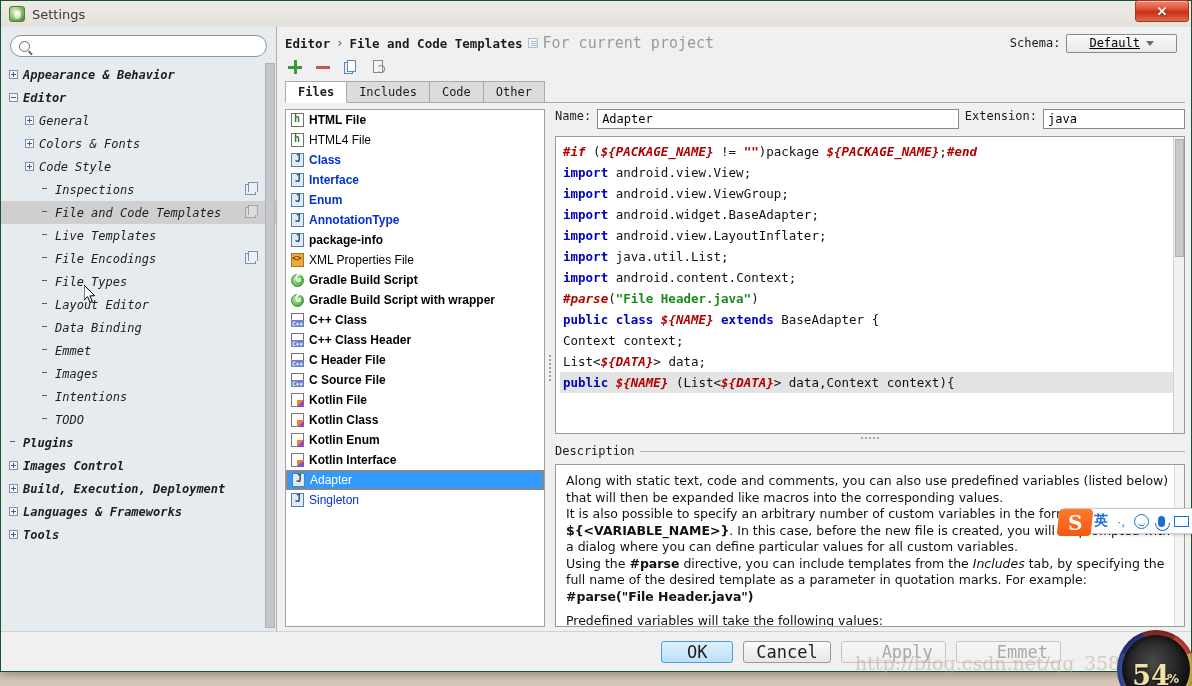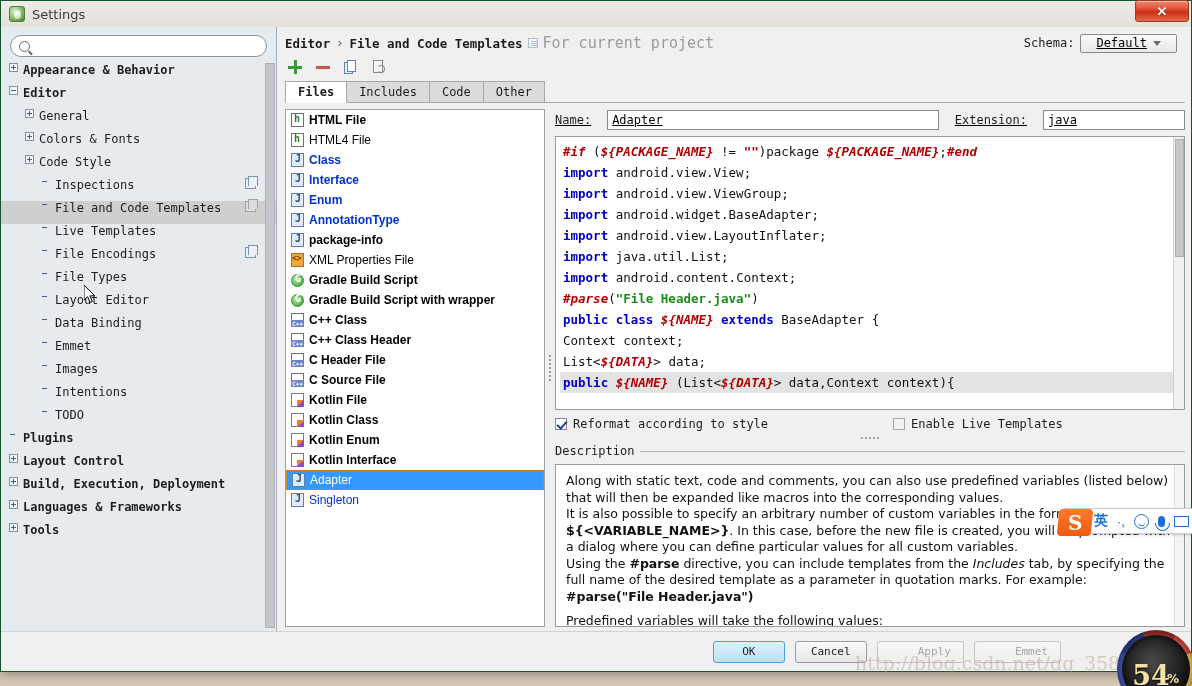--- a/index.html
+++ b/index.html
@@ -92,22 +92,23 @@
   }
   #searchbox input {
     border: none; outline: none; flex: 1; font-size: 12px;
     font-family: "DejaVu Sans Mono", monospace; background: transparent;
   }
   #tree {
     flex: 1; overflow: hidden; position: relative;
     font-family: "DejaVu Sans Mono", monospace; font-size: 12px; color: #1d1d1d;
   }
   .trow {
-    height: 23px; display: flex; align-items: flex-start; position: relative;
+    height: 23px; display: flex; align-items: center; position: relative;
     padding-right: 22px;
+    font-style: italic;
   }
   .trow.sel { background: #cfcfcf; }
   .trow .tw { width: 9px; height: 9px; border: 1px solid #7f91a8; background: #f4f7fa;
     margin-right: 5px; position: relative; flex: 0 0 9px; }
   .trow .tw::before { content:''; position:absolute; left:1px; top:3px; width:5px; height:1px; background:#3f5f8f; }
   .trow .tw.plus::after { content:''; position:absolute; left:3px; top:1px; width:1px; height:5px; background:#3f5f8f; }
   .trow .tw.none { border: none; background: none; }
   .trow .tlabel { white-space: nowrap; }
   .trow.bold .tlabel { font-weight: bold; }
   .trow .copyicon {
@@ -207,21 +208,21 @@
     background: linear-gradient(135deg,#f0812a 50%, #8a4fd0 50%); }
   .fname-blue { color: #0033cc; }
   .frow.sel .fname-blue { color: #fff; }
 
   #filesplit { width: 10px; flex: 0 0 10px; display:flex; align-items:center; justify-content:center; }
   #filesplit .dots { width:2px; height:26px;
     background: repeating-linear-gradient(180deg,#9a9a9a 0 2px, transparent 2px 4px); }
 
   
   #editorcol { flex: 1; display: flex; flex-direction: column; min-width: 0; }
-  #namerow { display: flex; align-items: center; gap: 16px; height: 22px; text-decoration: underline; }
+  #namerow { display: flex; gap: 6px; height: 22px; }
   #namerow .lbl { font-family:"DejaVu Sans Mono", monospace; font-size:12px; color:#1c1c1c; }
   #namerow input {
     height: 20px; border: 1px solid #8a8a8a; background: #fff; padding: 0 4px;
     font-family: "DejaVu Sans Mono", monospace; font-size: 12px; outline: none;
   }
   #nameinput { flex: 1; min-width: 0; }
   #extinput { width: 142px; flex: 0 0 142px; }
 
   #codearea {
     margin-top: 5px; flex: 1; border: 1px solid #9a9a9a; background: #fff;
@@ -272,21 +273,21 @@
 
   
   #btnbar {
     height: 40px; flex: 0 0 40px; position: relative;
     background: #f0f0f0; border-top: 1px solid #d2d2d2;
     display: flex; align-items: center; justify-content: flex-end; gap: 10px; padding-right: 130px;
   }
   .dbtn {
     min-width: 72px; height: 22px; padding: 0 12px;
     border: 1px solid #9a9a9a; border-radius: 3px; background: linear-gradient(180deg,#fbfbfb,#e6e6e6);
-    font-family: "DejaVu Sans Mono", monospace; font-size: 11px; color: #1c1c1c;
+    font-family: "DejaVu Sans Mono", monospace; font-size: 17px; color: #1c1c1c;
     display: flex; align-items: center; justify-content: center;
   }
   .dbtn.primary { border-color: #4a9ede; background: linear-gradient(180deg,#dff0fc,#bcdff7); }
   .dbtn.disabled { color: #a8a8a8; background: linear-gradient(180deg,#f6f6f6,#efefef); border-color:#c5c5c5;padding-left:40px; }
   #watermark {
     position: absolute; left: 855px; top: 652px; z-index: 1;
     font-family: "DejaVu Serif", serif; font-size: 19px; color: rgba(190,172,152,.55);
     letter-spacing: 0px; white-space: nowrap; pointer-events: none;
   }
 
@@ -434,21 +435,21 @@
           <div class="trow indent2">
             <span class="tw none"></span>
             <span class="tlabel">TODO</span>
           </div>
           <div class="trow indent0 bold">
             <span class="tw none"></span>
             <span class="tlabel">Plugins</span>
           </div>
           <div class="trow indent0 bold">
             <span class="tw plus"></span>
-            <span class="tlabel">Layout Control</span>
+            <span class="tlabel">Images Control</span>
           </div>
           <div class="trow indent0 bold">
             <span class="tw plus"></span>
             <span class="tlabel">Build, Execution, Deployment</span>
           </div>
           <div class="trow indent0 bold">
             <span class="tw plus"></span>
             <span class="tlabel">Languages &amp; Frameworks</span>
           </div>
           <div class="trow indent0 bold">
@@ -469,21 +470,21 @@
       <div id="crumbrow">
         <span class="crumb">Editor</span>
         <span class="sep">›</span>
         <span class="crumb">File and Code Templates</span>
         <span class="proj">
           <span class="pic"></span>
           <span>For current project</span>
         </span>
         <span style="flex:1"></span>
         <span style="font-family:'DejaVu Sans Mono',monospace;font-size:12px;color:#1c1c1c;">Schema:</span>
-        <span style="display:inline-flex;align-items:center;gap:6px;height:19px;padding:0 15px;border:1px solid #8a8a8a;border-radius:2px;background:linear-gradient(180deg,#fafafa,#e8e8e8);margin-right:8px;">
+        <span style="display:inline-flex;align-items:center;gap:6px;height:19px;padding:0 22px;border:1px solid #8a8a8a;border-radius:2px;background:linear-gradient(180deg,#fafafa,#e8e8e8);margin-right:8px;">
           <span style="font-family:'DejaVu Sans Mono',monospace;font-size:12px;text-decoration:underline;">Default</span>
           <span style="width:0;height:0;border-left:4px solid transparent;border-right:4px solid transparent;border-top:5px solid #6b6b6b;"></span>
         </span>
       </div>
 
       <div id="toolrow">
         <div class="tbtn ic-plus"></div>
         <div class="tbtn ic-minus"></div>
         <div class="tbtn ic-copy">
           <span class="sheetB"></span>
@@ -614,30 +615,20 @@
                 <div class="cl"><span> </span><span> </span><span> </span><span> </span><span>Context</span><span> </span><span>context</span><span>;</span></div>
                 <div class="cl"><span> </span><span> </span><span> </span><span> </span><span>List</span><span>&lt;</span><span class="var">${DATA}</span><span>&gt;</span><span> </span><span>data</span><span>;</span></div>
                 <div class="cl cur"><span> </span><span> </span><span> </span><span> </span><span class="kw">public</span><span> </span><span class="var">${NAME}</span><span> </span><span>(</span><span>List</span><span>&lt;</span><span class="var">${DATA}</span><span>&gt;</span><span> </span><span>data</span><span>,</span><span>Context</span><span> </span><span>context</span><span>)</span><span>{</span></div>
               </div>
 
             <div id="codescroll">
               <div id="codethumb"></div>
             </div>
           </div>
 
-          <div id="checkrow">
-            <label class="cbx">
-              <span class="box on"></span>
-              <span>Reformat according to style</span>
-            </label>
-            <label class="cbx two">
-              <span class="box off"></span>
-              <span>Enable Live Templates</span>
-            </label>
-          </div>
 
           <div id="handle">
             <div class="dots"></div>
           </div>
 
           <div id="desc">
             <div id="desclegend">
               <span class="txt">Description</span>
               <span class="line"></span>
             </div>

